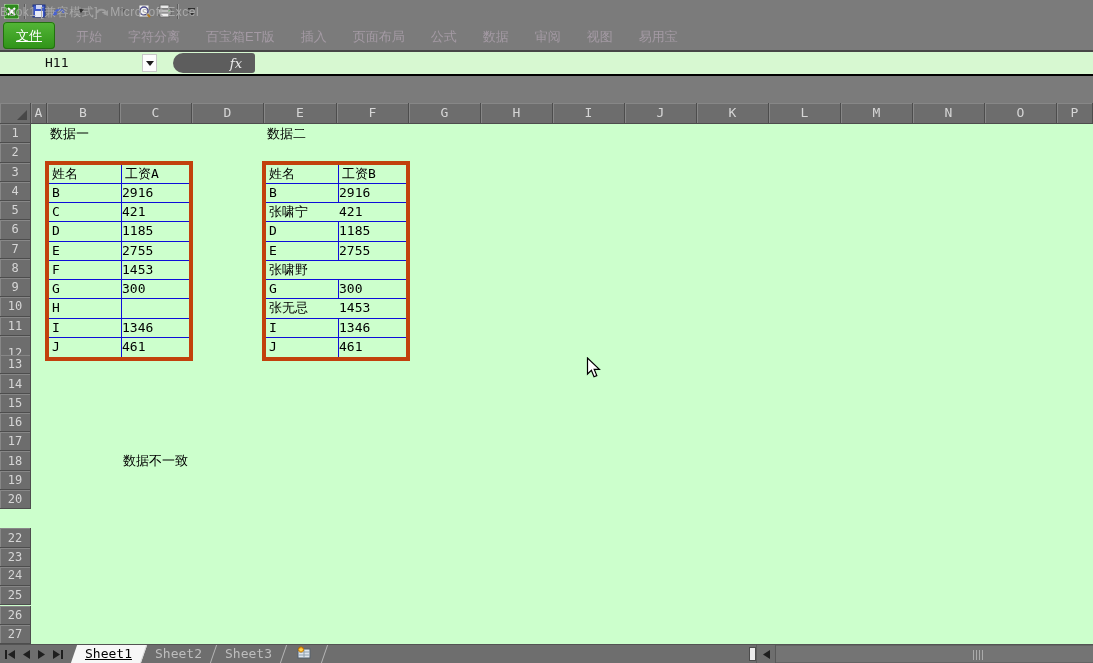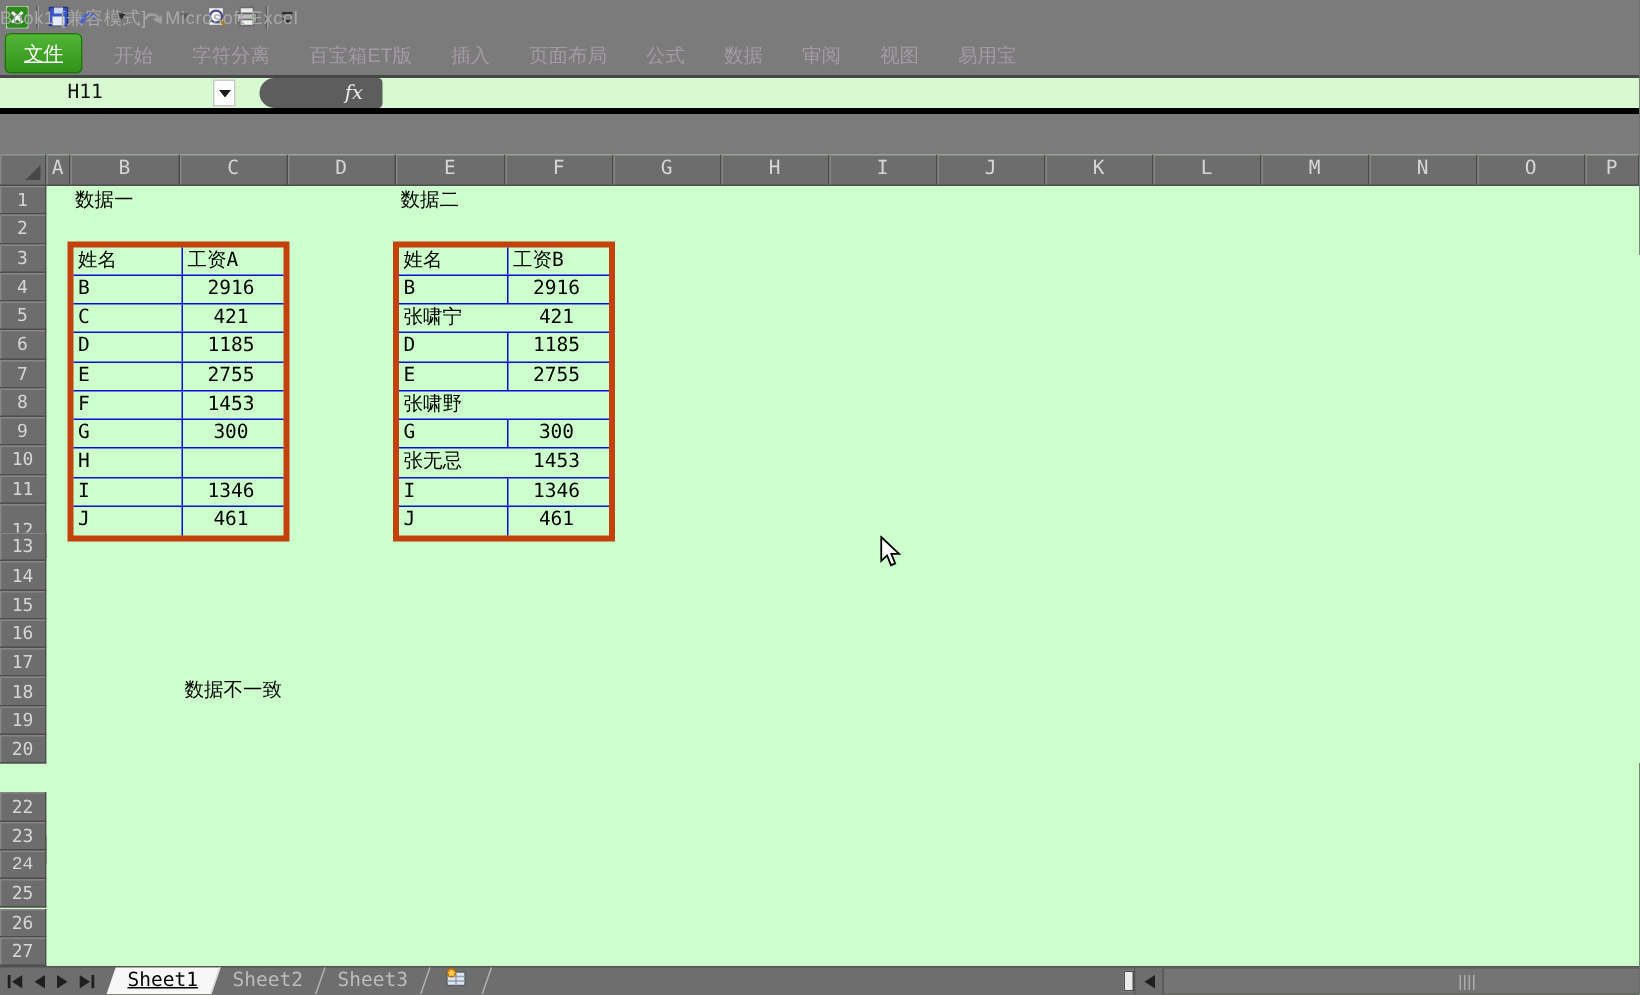--- a/index.html
+++ b/index.html
@@ -19,21 +19,21 @@
 
   
   .ribbon-row { position:absolute; top:22px; left:0; right:0; height:30px; background:#7b7b7b;
                 border-bottom:2px solid #474747; display:flex; align-items:flex-end; padding-left:3px; }
   .rtab { height:27px; line-height:27px; padding:0 13px; font-size:13px; color:#a49aa4; }
   .rtab.active { background:linear-gradient(#54b637,#2f9318); color:#fff; border-radius:4px;
                  box-shadow:inset 0 0 0 1px #23700f, inset 0 1px 0 #7fd465; margin:0 8px 1px 0;text-decoration:underline; }
 
   
   .formula-row { position:absolute; top:52px; left:0; right:0; height:24px; background:#d7f8d1;
-                 border-bottom:4px solid #000000; display:flex; align-items:center; }
+                 border-bottom:2px solid #000000; display:flex; align-items:center; }
   .name-box { width:142px; height:22px; line-height:22px; padding-left:45px; color:#101010;
               font-family:"DejaVu Sans Mono", monospace; font-size:13px; }
   .name-dd { width:15px; height:18px; background:#fdfdfd; border:1px solid #c8c8c8;
              display:flex; align-items:center; justify-content:center; }
   .fx-pill { width:82px; height:20px; margin-left:16px; background:#5d5d5d;
              border-radius:10px 3px 3px 10px; display:flex; align-items:center;
              justify-content:flex-end; padding-right:13px; color:#ececec;
              font-family:"DejaVu Serif", serif; font-style:italic; font-size:13px; }
   .formula-input { flex:1; height:100%; }
 
@@ -66,21 +66,21 @@
   .cell-label { position:absolute; font-family:"DejaVu Sans Mono", monospace; font-size:13px;
                 color:#000; white-space:nowrap; line-height:19.26px; }
 
   
   .xtable { position:absolute; border:4px solid #c2410c; background:transparent; }
   .trow { display:flex; height:19.26px; border-bottom:1px solid #0d0dd9; }
   .trow:last-child { border-bottom:none; }
   .tname { border-right:1px solid #0d0dd9; padding-left:3px;
            font-family:"DejaVu Sans Mono", monospace; font-size:13px; line-height:18px; color:#000; }
   .tname.nodiv { border-right:none; }
-  .tval { flex:1; text-align:center; padding-right:3px;
+  .tval { flex:1; text-align:left; padding-right:3px;
           font-family:"DejaVu Sans Mono", monospace; font-size:13px; line-height:18px; color:#000; }
   .tval.hleftalign { text-align:left; padding-left:3px; }
 
   
   .sheetbar { position:absolute; left:0; right:0; bottom:0; height:19px; background:#6e6e6e;
               border-top:1px solid #535353; display:flex; align-items:stretch; }
   .nav { display:flex; align-items:center; gap:2px; padding:0 3px; }
   .navbtn { width:14px; height:14px; display:flex; align-items:center; justify-content:center; }
   .stabs { display:flex; margin-left:6px; }
   .stab { position:relative; transform:skewX(-19deg); padding:0 11px; line-height:18px;

